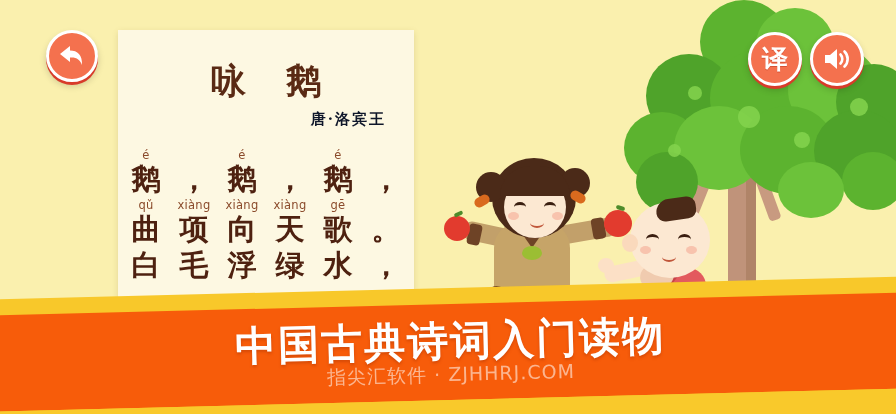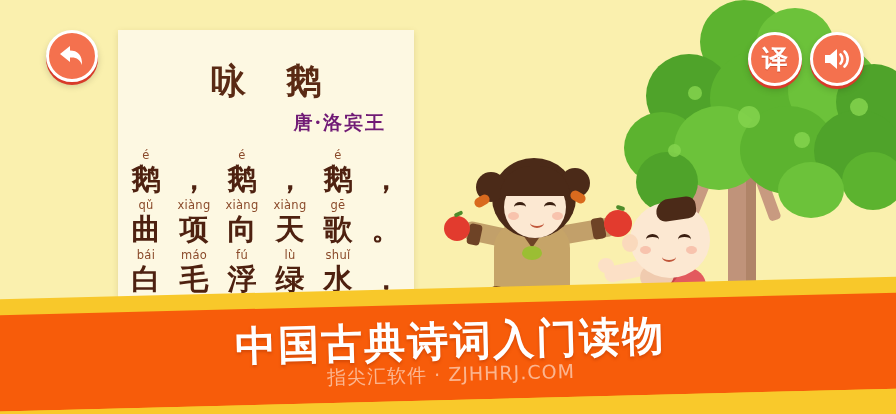--- a/index.html
+++ b/index.html
@@ -30,21 +30,21 @@
     box-shadow:0 2px 6px rgba(120,100,40,.18);
   }
   .card-title{
     position:absolute;left:0;top:28px;width:296px;text-align:center;
     color:#5A2A14;font-size:35px;letter-spacing:14px;
     font-family:"DejaVu Serif","Liberation Serif",serif;font-weight:700;
     text-indent:14px;
   }
   .card-author{
     position:absolute;right:28px;top:80px;
-    color:#701a75;font-size:19px;letter-spacing:2px;
+    color:#0f172a;font-size:15px;letter-spacing:2px;
     font-family:"DejaVu Serif","Liberation Serif",serif;font-weight:700;
   }
   .lines{position:absolute;left:0;top:118px;width:296px;}
   .line{margin-bottom:2px;}
   .pinyin{
     display:flex;justify-content:center;gap:0px;
     color:#8A4A2A;font-size:11.5px;letter-spacing:.3px;
     font-family:"DejaVu Sans","Liberation Sans",sans-serif;
   }
   .pinyin span{display:inline-block;width:48px;text-align:center;}
@@ -240,28 +240,20 @@
           <span>曲</span>
           <span>项</span>
           <span>向</span>
           <span>天</span>
           <span>歌</span>
           <span>。</span>
         </div>
       </div>
 
       <div class="line">
-        <div class="pinyin">
-          <span>bái</span>
-          <span>máo</span>
-          <span>fú</span>
-          <span>lù</span>
-          <span>shuǐ</span>
-          <span></span>
-        </div>
         <div class="hanzi">
           <span>白</span>
           <span>毛</span>
           <span>浮</span>
           <span>绿</span>
           <span>水</span>
           <span>，</span>
         </div>
       </div>
 

